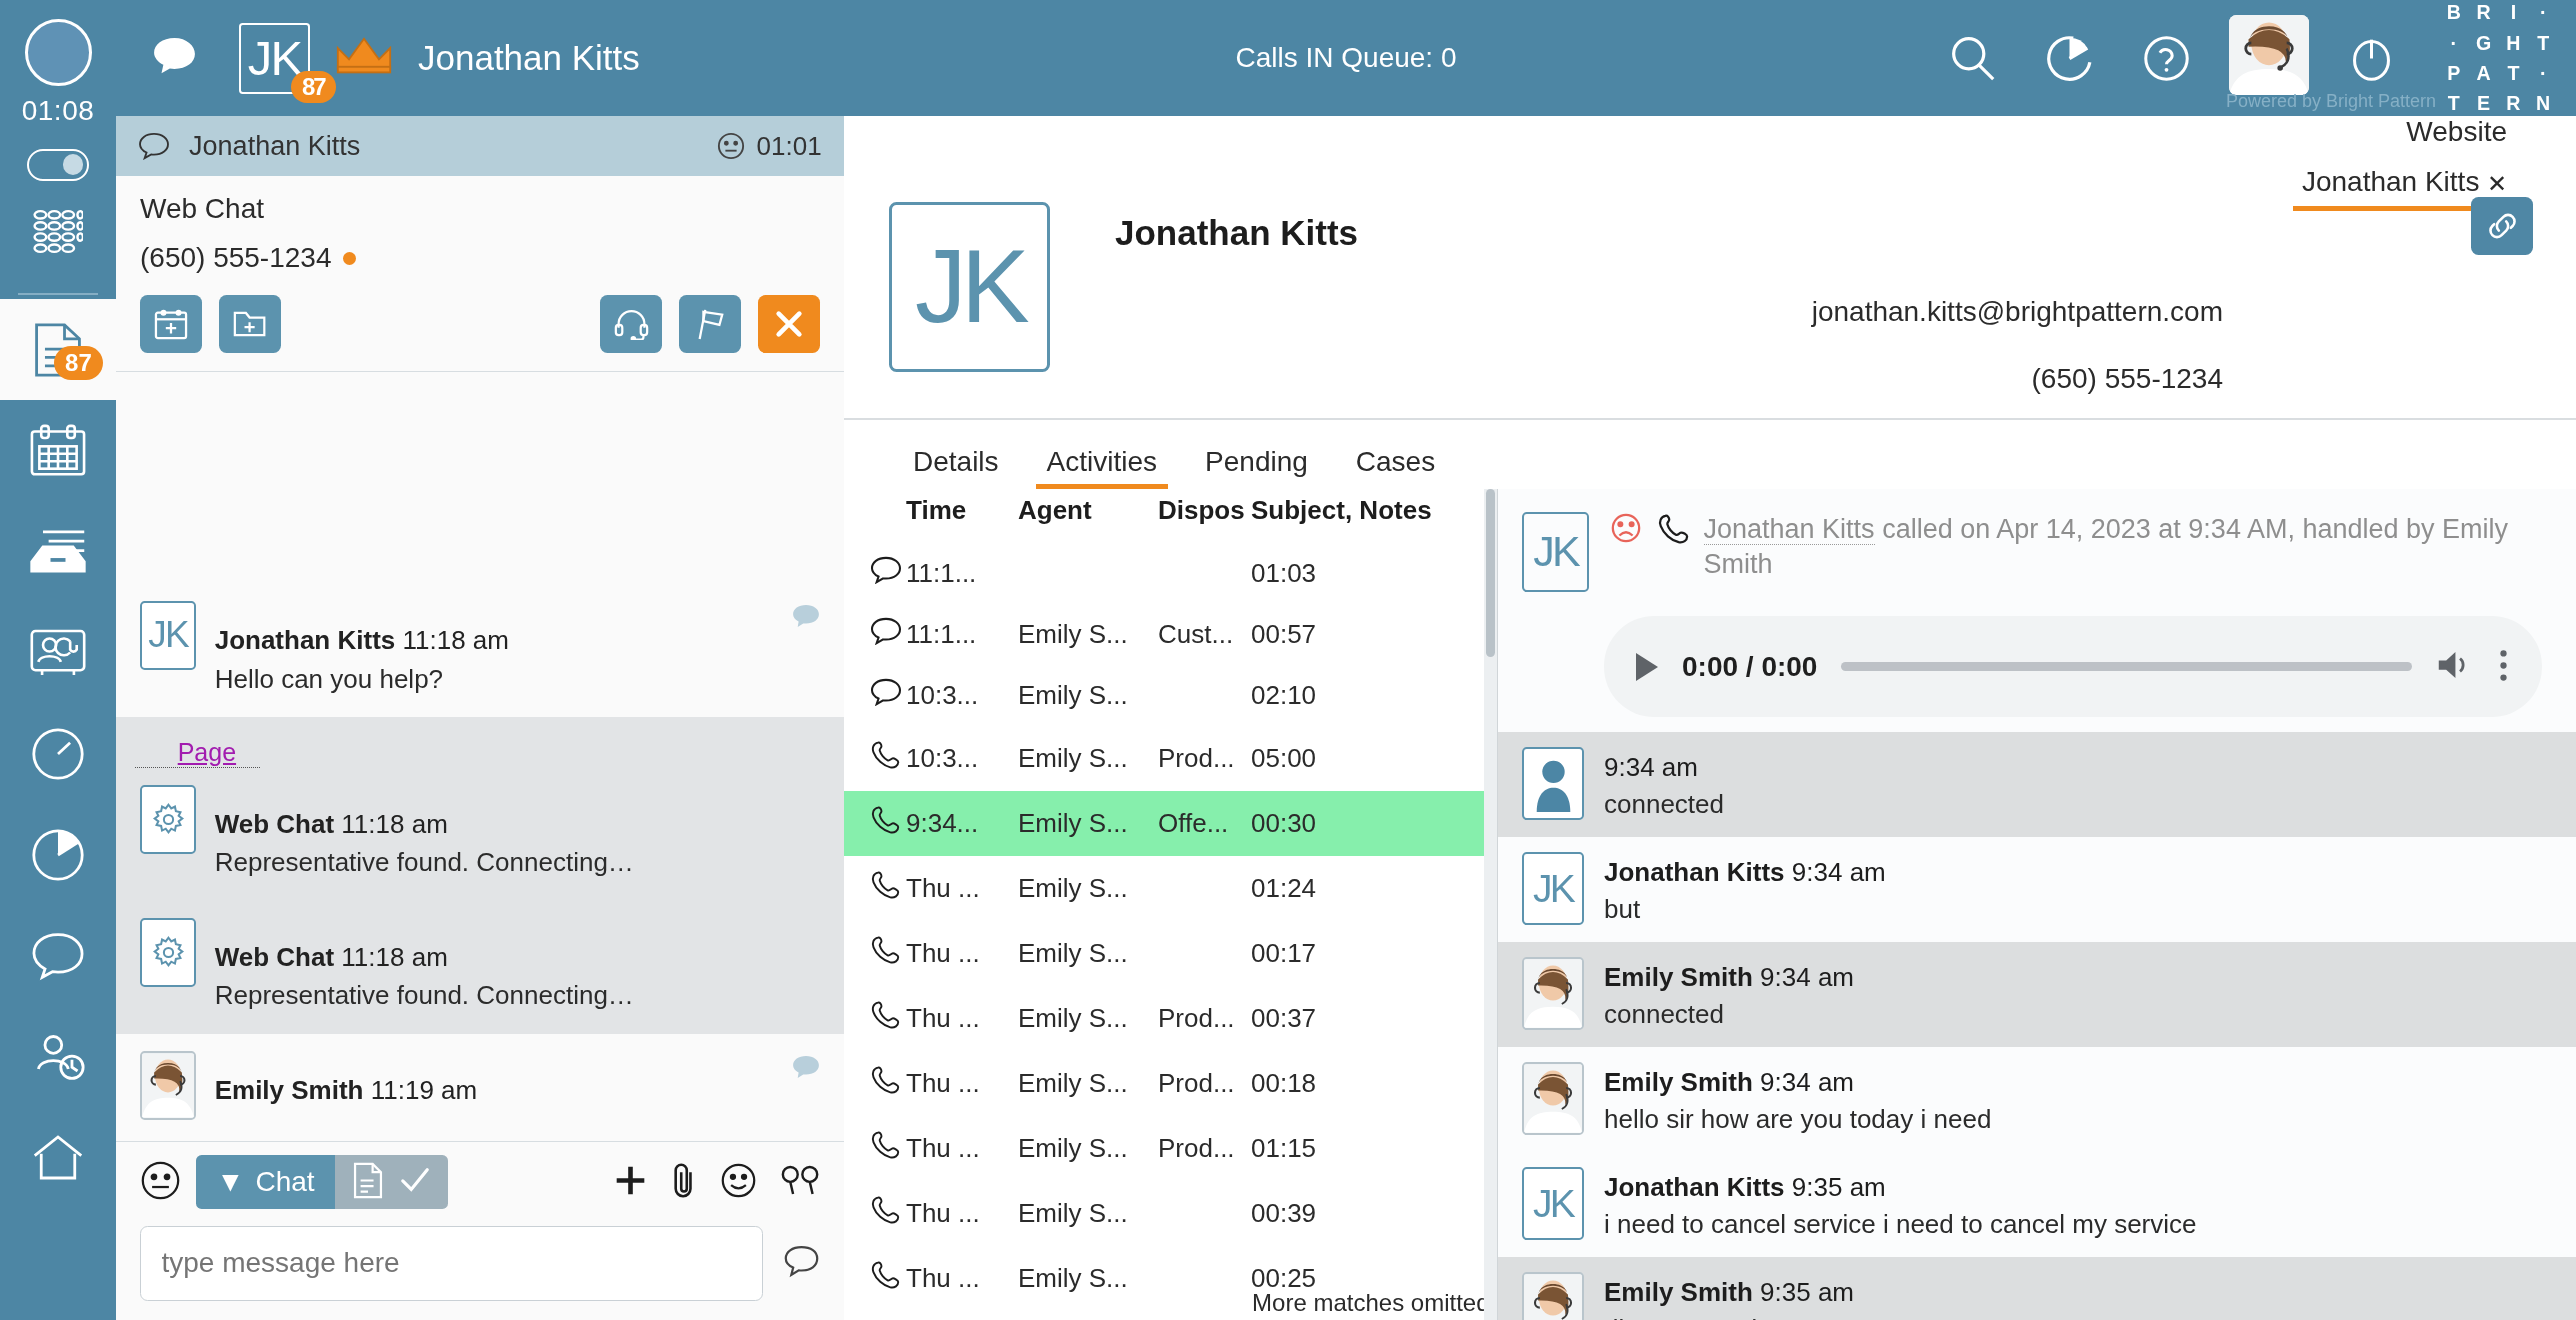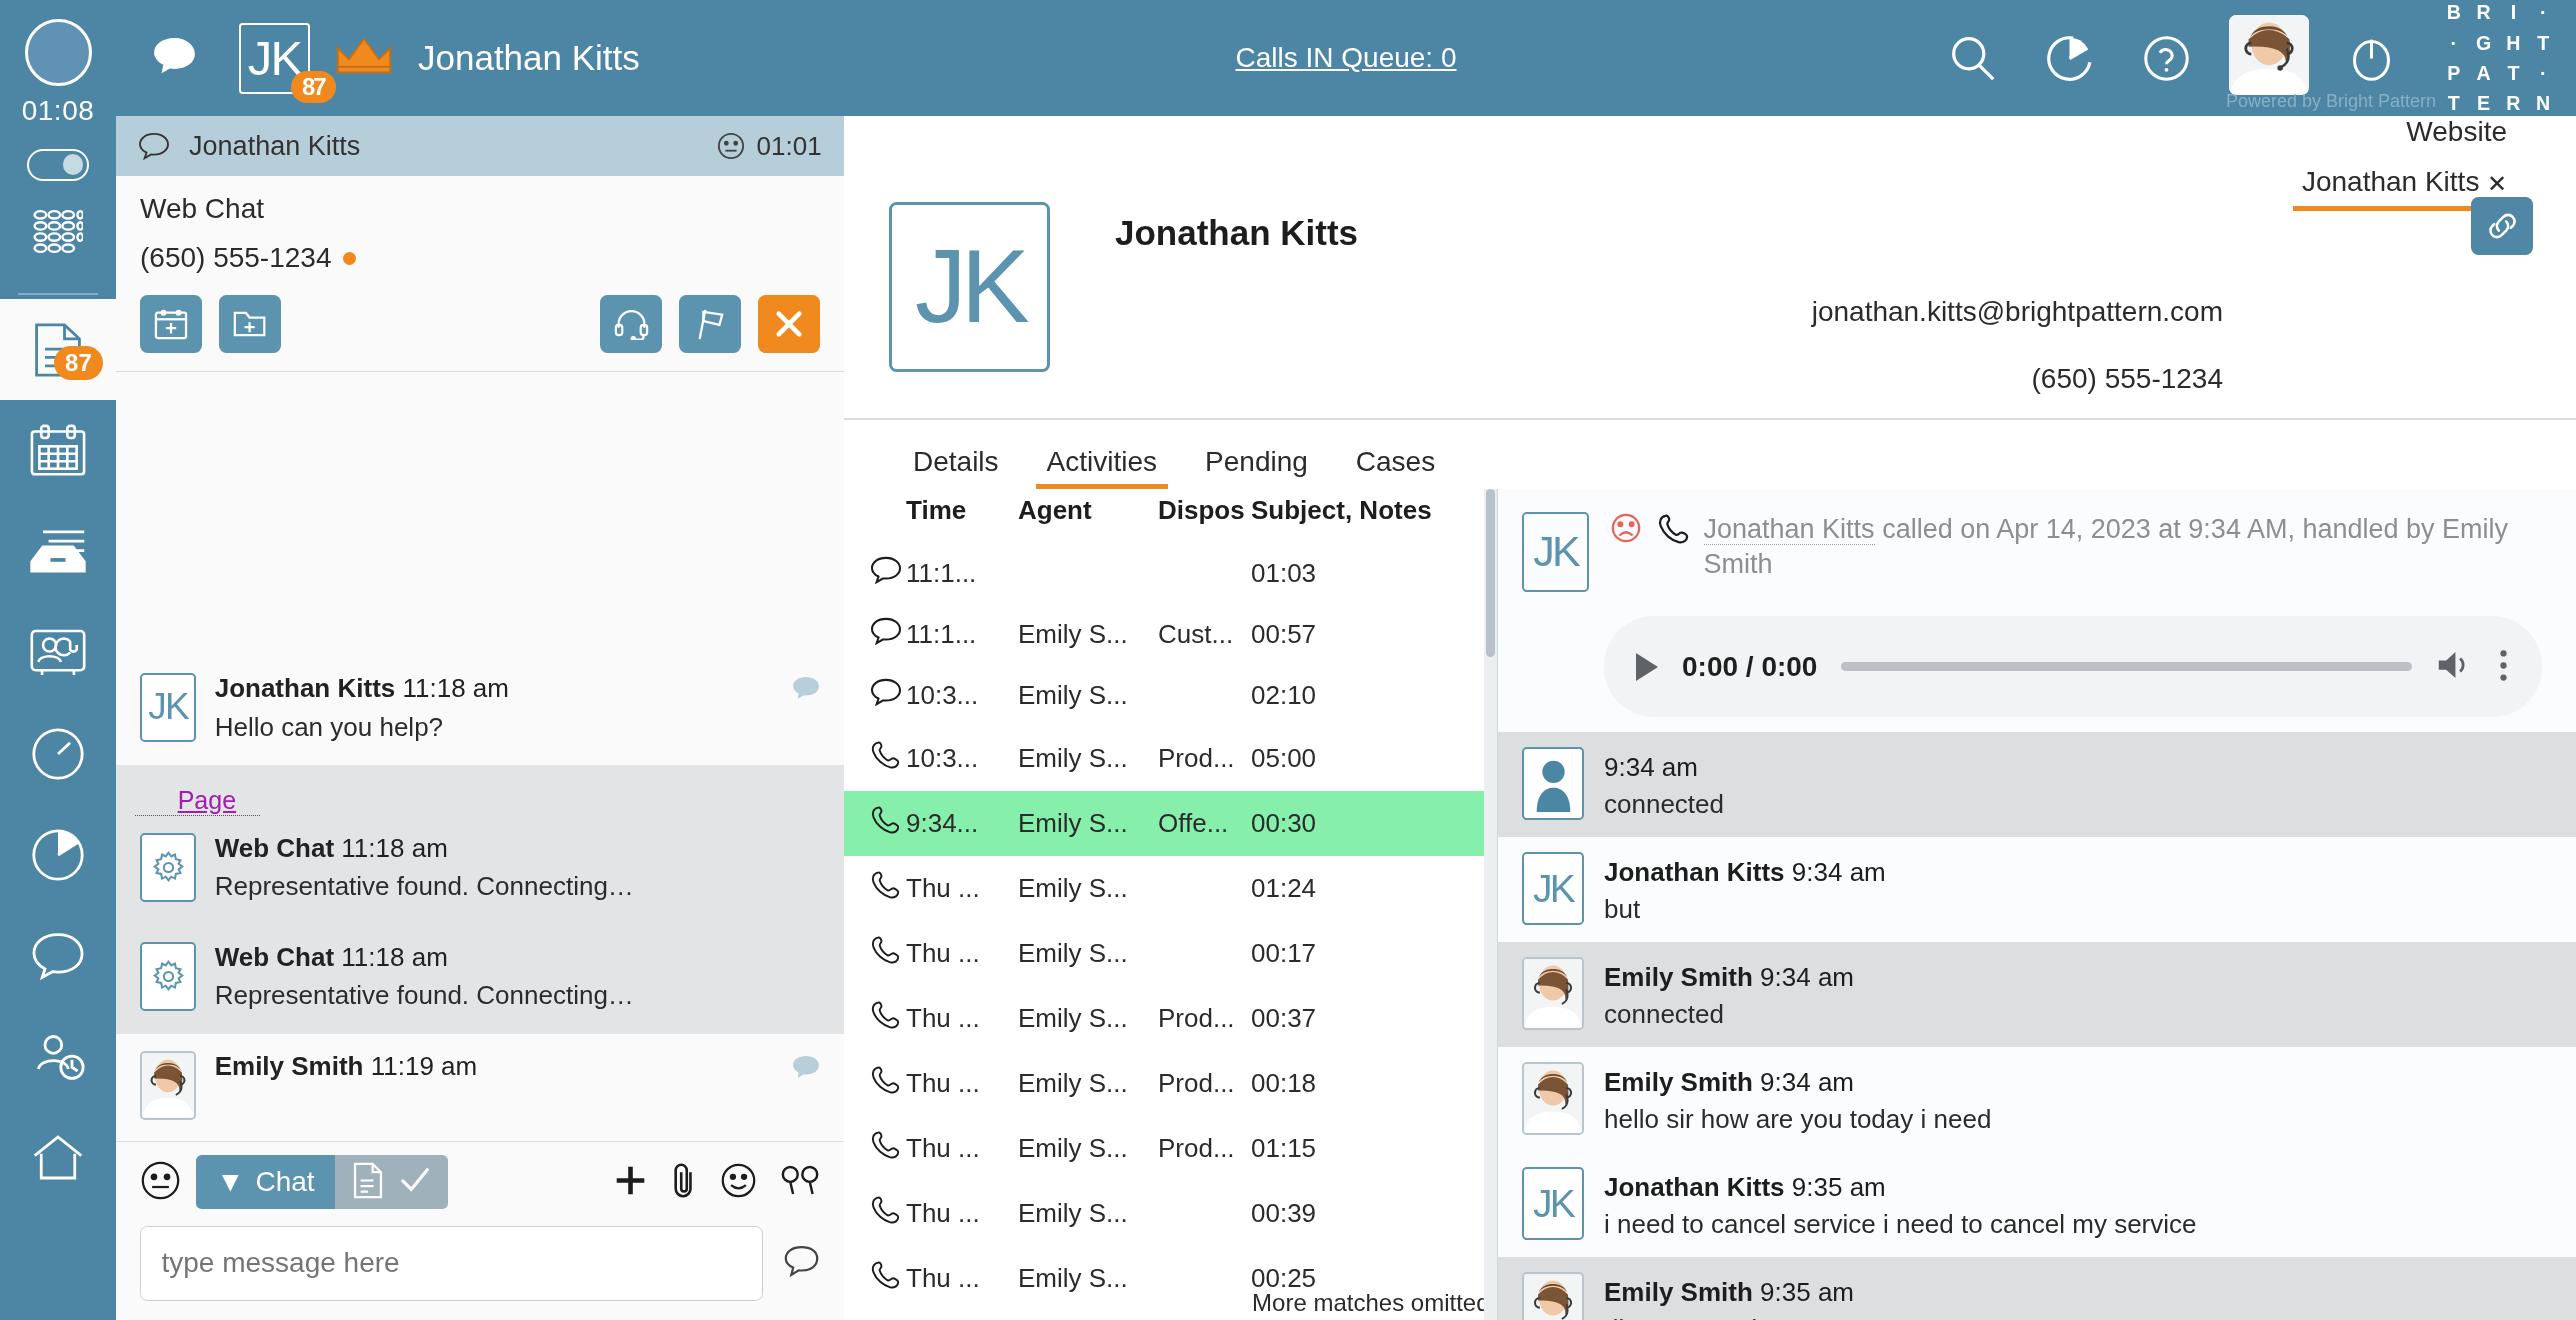--- a/index.html
+++ b/index.html
@@ -66,21 +66,21 @@
   }
   .hdr-idbadge {
     position: absolute; right: -28px; bottom: -11.2px;
     background: #f08a1e; color: #fff; border-radius: 20.5px;
     font-size: 24px; font-weight: 700; padding: 1.9px 11.2px;
   }
   .hdr-crown { margin-left: 24px; }
   .hdr-name { color: #ffffff; font-size: 35px; margin-left: 24px; }
   .hdr-queue {
     color: #ffffff; font-size: 28px;
-    position: absolute; left: 50%; transform: translateX(-50%); text-decoration: underline;
+    position: absolute; left: 50%; transform: translateX(-50%);
   }
   .hdr-right {
     margin-left: auto; display: flex; align-items: center; height: 100%;
     padding-right: 17px;
   }
   .hdr-btn {
     width: 97px; height: 116px; display: flex; align-items: center;
     justify-content: center; color: #ffffff;
   }
   .hdr-agent {
@@ -134,21 +134,21 @@
   .msg { display: flex; gap: 18.7px; padding: 17px 24px 20.5px 24px; position: relative; }
   .msg.alt { background: #e2e4e6; }
   .msg.white { background: #fafafa; }
   .msg-av {
     width: 56px; height: 69px; min-width: 56px; border: 2.8px solid #5c93ae;
     border-radius: 4.7px; display: flex; align-items: center; justify-content: center;
     color: #5c93ae; font-size: 37px; letter-spacing: -1.9px; overflow: hidden; background: #fff;
   }
   .msg-av.photo { border-color: #b9c5cc; background: #e6edf1; }
   .msg-body { flex: 1; }
-  .msg-hd { font-size: 26px; color: #222; }
+  .msg-hd { font-size: 26px; color: #222; margin-top: 24px; }
   .msg-hd b { font-weight: 700; }
   .msg-txt { font-size: 26px; color: #2b2b2b; margin-top: 5.6px; line-height: 1.35; }
   .msg-bub { position: absolute; right: 24px; top: 20.5px; color: #b8cfdb; }
   .page-label {
     font-size: 25px; color: #a21caf; padding: 13px 24px 0 43px;
     border-bottom: 1.9px dotted #555; display: inline-block; margin-left: 18.7px;
     text-decoration: underline;
   }
   .page-wrap { background: #e2e4e6; padding-top: 7.5px; }
 

